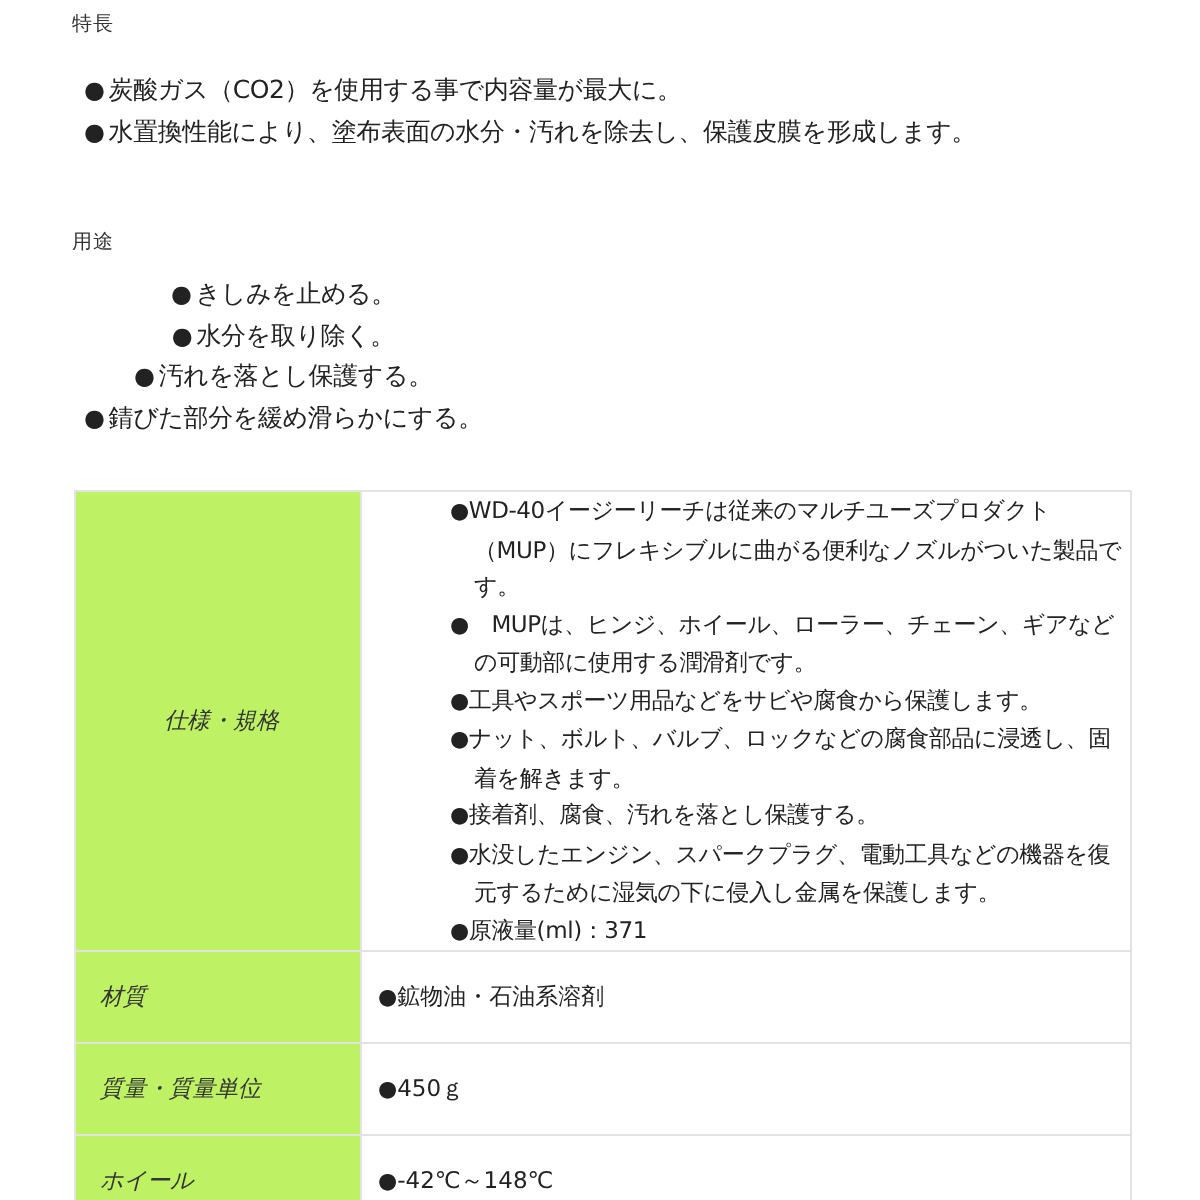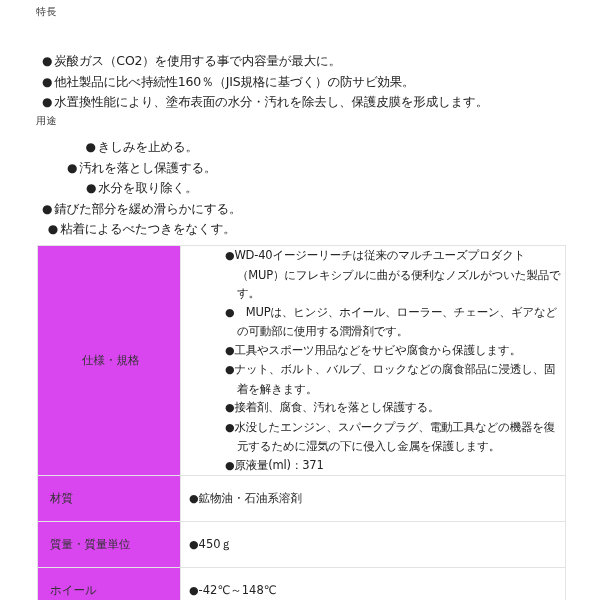--- a/index.html
+++ b/index.html
@@ -19,49 +19,47 @@
 
   .spec-table {
     position:absolute; left:37px; top:245px; width:529px;
     border-collapse:collapse; table-layout:fixed;
     font-size:11.5px;
   }
   .spec-table td {
     border:1px solid #e3e3e3; vertical-align:middle;
   }
   .spec-table td.label {
-    width:98px; background:#d946ef; padding:0 0 0 12px; color:#333;
+    width:98px; background:#bef264; padding:0 0 0 12px; color:#333;font-style:italic;
   }
   .spec-table td.value { background:#ffffff; padding:0 0 0 8px; color:#222; }
   .spec-table tr.row-spec td { height:184px;padding-left:44px; }
   .spec-table tr.row-std td { height:45px; }
   .spec-list { margin:0; padding:0; list-style:none; }
   .spec-list li {
     line-height:18.5px; padding-left:12px; text-indent:-12px; letter-spacing:-0.2px;
   }
   .spec-list li::before { content:"●"; font-size:11px; }
   .value-text::before { content:"●"; font-size:11px; }
 </style>
 </head>
 <body>
 
 <div class="section-title" style="top:5px;">特長</div>
-<ul class="bullets" style="top:35px;margin-top:16px;">
+<ul class="bullets" style="top:35px;">
   <li>炭酸ガス（CO2）を使用する事で内容量が最大に。</li>
-  <li>他社製品に比べ持続性160％（JIS規格に基づく）の防サビ効果。</li>
   <li>水置換性能により、塗布表面の水分・汚れを除去し、保護皮膜を形成します。</li>
 </ul>
 
 <div class="section-title" style="top:114px;">用途</div>
 <ul class="bullets" style="top:137px;text-align:center;">
   <li>きしみを止める。</li>
+  <li>水分を取り除く。</li>
   <li>汚れを落とし保護する。</li>
-  <li>水分を取り除く。</li>
   <li>錆びた部分を緩め滑らかにする。</li>
-  <li>粘着によるべたつきをなくす。</li>
 </ul>
 
 <table class="spec-table">
   <tbody>
       <tr class="row-spec">
     <td class="label">仕様・規格</td>
     <td class="value">
       <ul class="spec-list">
         <li>WD-40イージーリーチは従来のマルチユーズプロダクト（MUP）にフレキシブルに曲がる便利なノズルがついた製品です。</li>
         <li>　MUPは、ヒンジ、ホイール、ローラー、チェーン、ギアなどの可動部に使用する潤滑剤です。</li>

